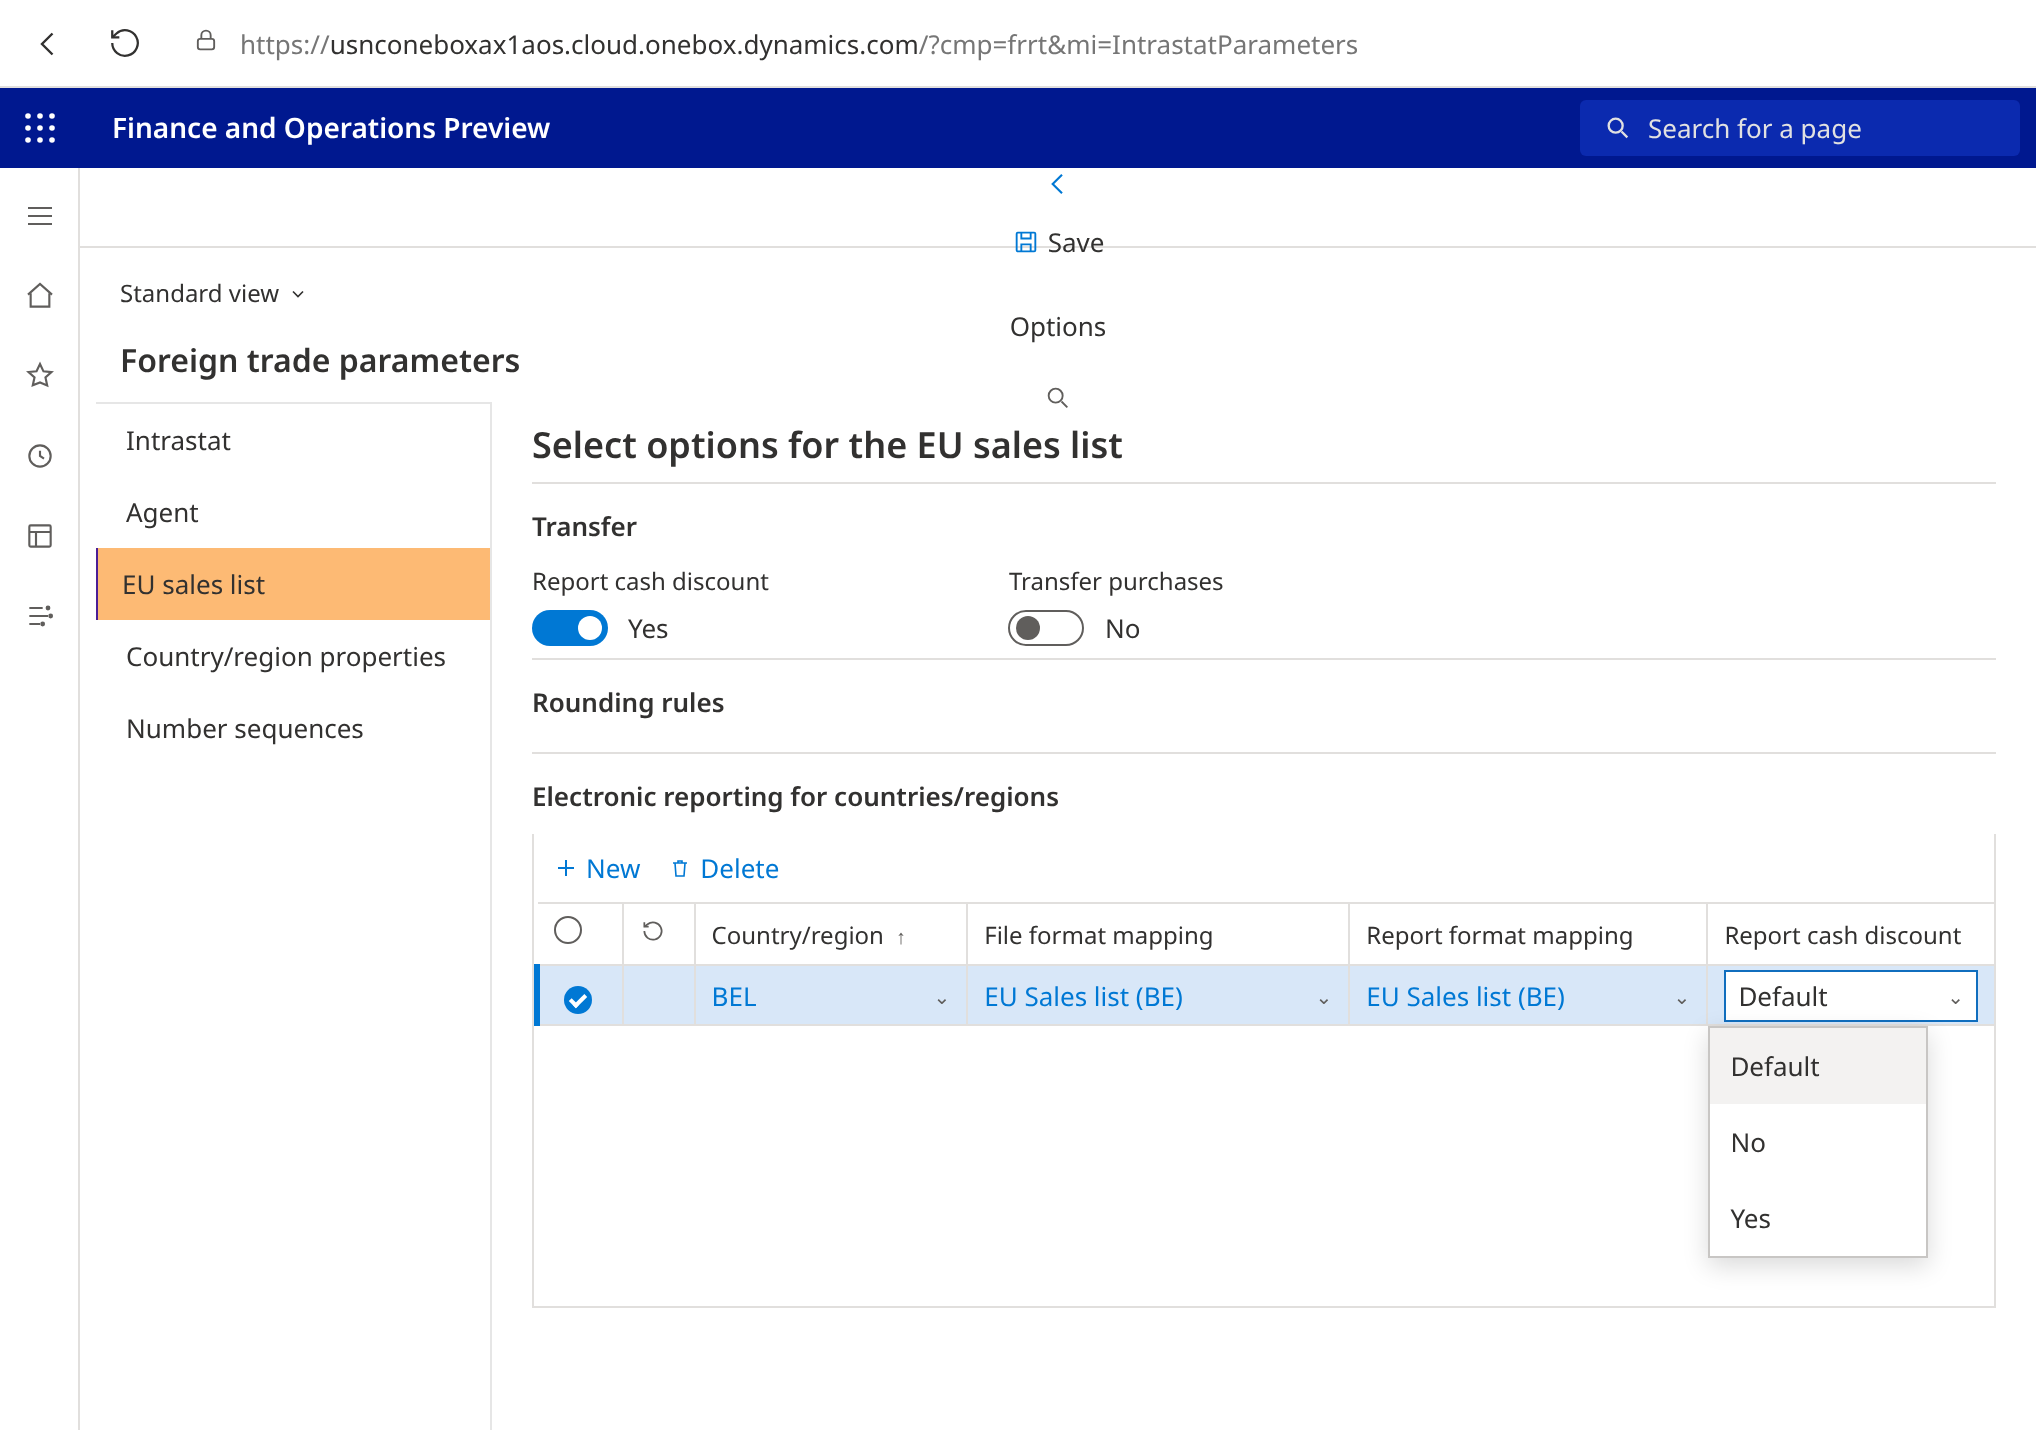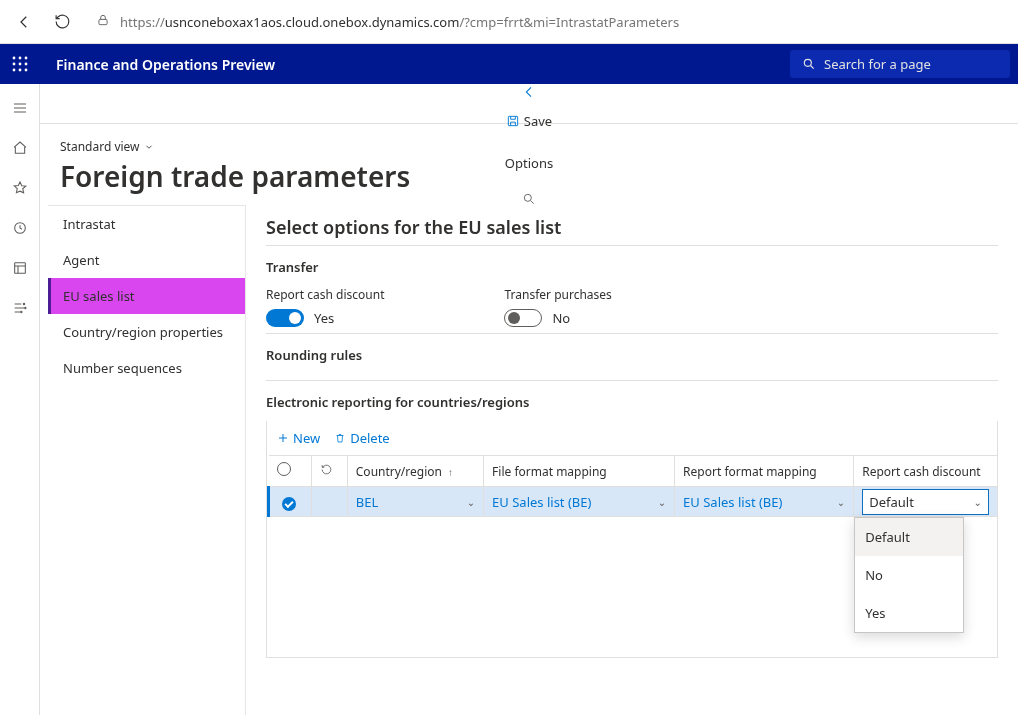--- a/index.html
+++ b/index.html
@@ -30,28 +30,28 @@
   
   .action-bar { height: 40px; border-bottom: 1px solid #e1dfdd; display: flex; align-items: center; padding: 0 10px; gap: 8px; flex-direction: column; }
   .ab-iconbtn { width: 28px; height: 28px; display: grid; place-items: center; cursor: pointer; }
   .ab-save { display: flex; align-items: center; gap: 4px; cursor: pointer; padding: 4px 6px; }
   .ab-sep { border-right: 1px solid #e1dfdd; height: 22px; }
   .ab-link { cursor: pointer; padding: 4px 8px; }
 
   
   .page-head { padding: 14px 20px 10px; }
   .std-view { font-size: 12px; color: #323130; display: flex; align-items: center; gap: 4px; cursor: pointer; }
-  .page-title { font-size: 28px; font-weight: 600; margin-top: 2px; }
+  .page-title { font-size: 16px; font-weight: 600; margin-top: 14px; }
 
   
   .content { flex: 1; display: flex; padding: 0 0 0 8px; }
 
   .sidemenu { width: 198px; border: 1px solid #e6e6e6; border-left: none; border-bottom: none; }
   .sidemenu-item { height: 36px; display: flex; align-items: center; padding: 0 12px; cursor: pointer; font-size: 13px; color: #323130; border-left: 3px solid transparent; }
-  .sidemenu-item.selected { border-left: 3px solid #4c1d95; background: #d946ef; }
+  .sidemenu-item.selected { border-left: 1px solid #4c1d95; background: #fdba74; }
 
   .pane { flex: 1; padding: 0 20px 20px 20px; overflow: visible; }
   .pane h2 { font-size: 18px; font-weight: 600; padding: 10px 0 6px; }
 
   .sec { border-top: 1px solid #e1dfdd; padding: 12px 0 6px; }
   .sec-title { font-weight: 600; font-size: 13px; margin-bottom: 10px; }
   .sec-row { display: flex; gap: 120px; }
   .field { display: flex; flex-direction: column; gap: 6px; }
   .field-label { font-size: 12px; color: #323130; }
   .toggle-row { display: flex; align-items: center; gap: 10px; }

